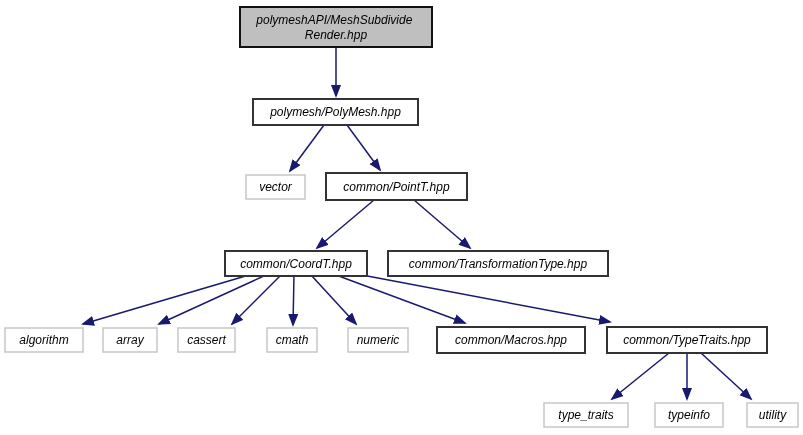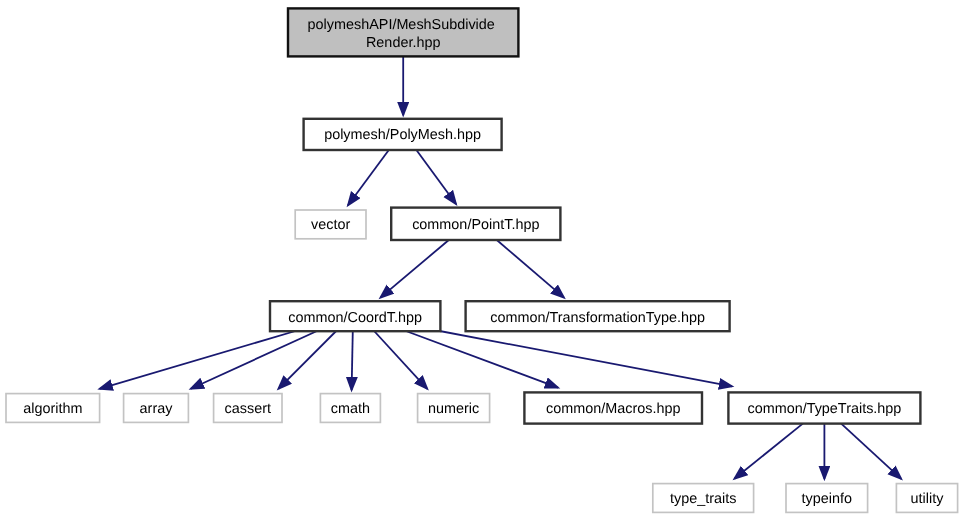--- a/index.html
+++ b/index.html
@@ -6,20 +6,21 @@
     margin: 0;
     padding: 0;
     background: #ffffff;
   }
   .canvas {
     position: relative;
     width: 803px;
     height: 435px;
     background: var(--page-bg, #ffffff);
     font-family: "Liberation Sans", "DejaVu Sans", sans-serif;
+    font-style: italic;
   }
   svg { display: block; }
   .node-rect-main {
     fill: var(--main-fill, #bfbfbf);
     stroke: var(--main-border, #111111);
     stroke-width: 2;
   }
   .node-rect-internal {
     fill: var(--node-fill, #ffffff);
     stroke: var(--dark-border, #333333);

